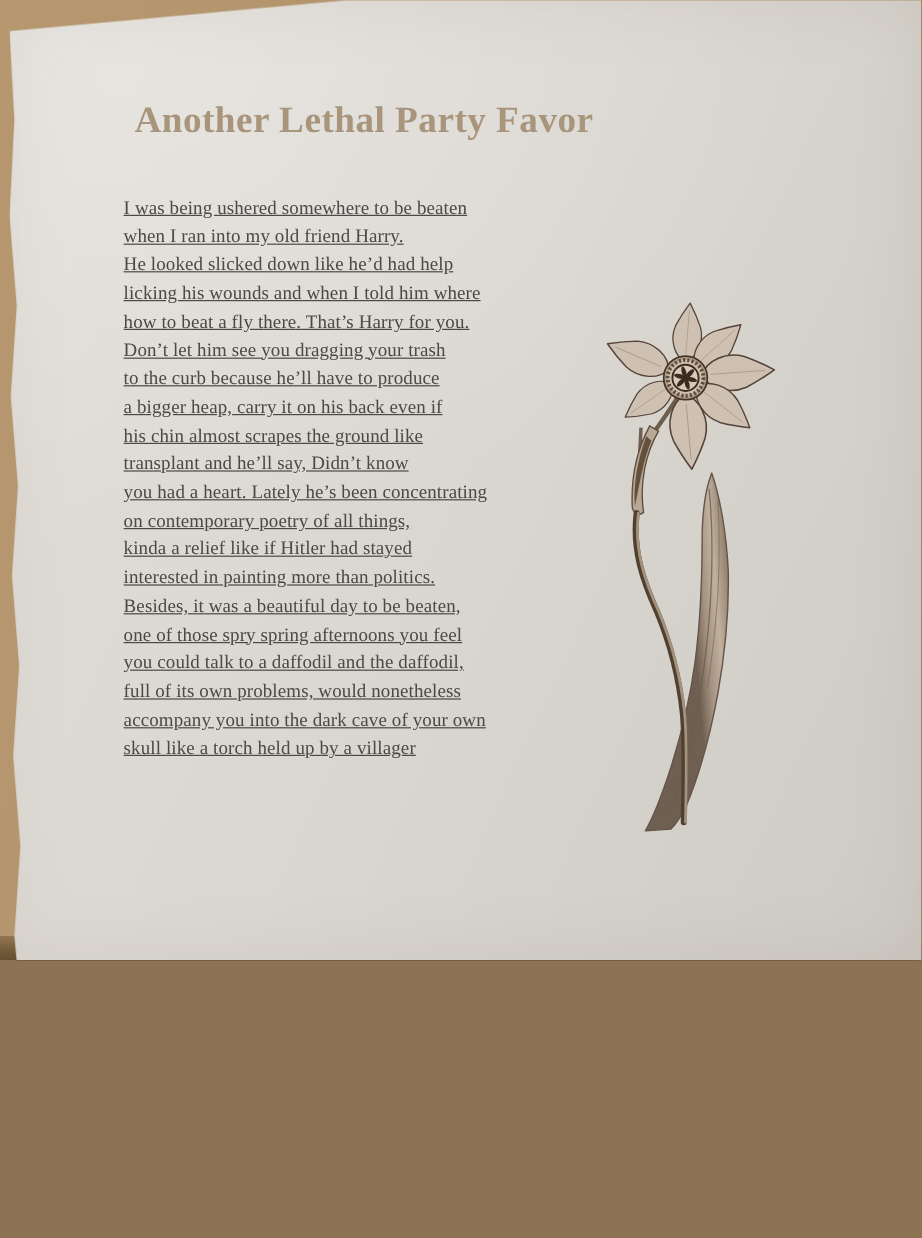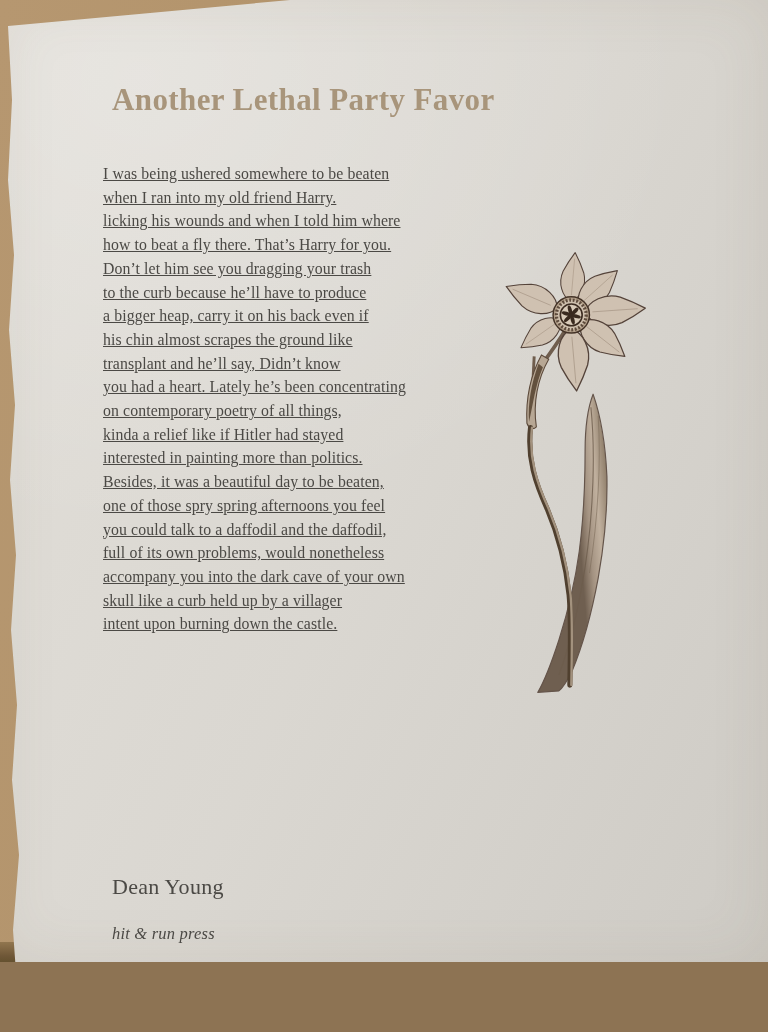--- a/index.html
+++ b/index.html
@@ -1,18 +1,18 @@
 <!DOCTYPE html>
 <html><head>
 <meta charset="utf-8">
 <style>
   html,body{margin:0;padding:0;background:#8d7353;}
   .scene{
     position:relative;
-    width:768px;height:962px;
+    width:768px;height:800px;
     overflow:hidden;
     background:linear-gradient(100deg,#b69770 0%,#b2936a 45%,#a98a60 100%);
     font-family:"Liberation Serif", serif;
   }
   .table-edge{
     position:absolute;left:0;bottom:0;width:768px;height:20px;
     background:linear-gradient(to bottom,#91764f 0%,#6f5737 70%,#64512f 100%);
   }
   .paper{
     position:absolute;inset:0;
@@ -56,38 +56,38 @@
 <div class="scene">
   <div class="table-edge"></div>
 
   <div class="paper">
 
     <h1 class="title" id="title-el" style="color: rgb(168, 149, 123);">Another Lethal Party Favor</h1>
 
     <div class="poem" id="poem-el" style="color: rgb(75, 73, 69); text-decoration: underline;">
       <div class="line">I was being ushered somewhere to be beaten</div>
       <div class="line">when I ran into my old friend Harry.</div>
+      <div class="line">He looked slicked down like he’d had help</div>
       <div class="line">licking his wounds and when I told him where</div>
       <div class="line">how to beat a fly there. That’s Harry for you.</div>
       <div class="line">Don’t let him see you dragging your trash</div>
       <div class="line">to the curb because he’ll have to produce</div>
       <div class="line">a bigger heap, carry it on his back even if</div>
       <div class="line">his chin almost scrapes the ground like</div>
       <div class="line">transplant and he’ll say, Didn’t know</div>
       <div class="line">you had a heart. Lately he’s been concentrating</div>
       <div class="line">on contemporary poetry of all things,</div>
       <div class="line">kinda a relief like if Hitler had stayed</div>
       <div class="line">interested in painting more than politics.</div>
       <div class="line">Besides, it was a beautiful day to be beaten,</div>
       <div class="line">one of those spry spring afternoons you feel</div>
       <div class="line">you could talk to a daffodil and the daffodil,</div>
       <div class="line">full of its own problems, would nonetheless</div>
       <div class="line">accompany you into the dark cave of your own</div>
-      <div class="line">skull like a curb held up by a villager</div>
-      <div class="line">intent upon burning down the castle.</div>
+      <div class="line">skull like a torch held up by a villager</div>
     </div>
 
     <svg class="flower" width="250" height="640" viewBox="460 240 250 880" aria-hidden="true">
       <defs>
         <radialGradient id="petalShade" gradientUnits="userSpaceOnUse" cx="571" cy="341" r="106">
           <stop offset="0%" stop-color="#5e4b3c"></stop>
           <stop offset="20%" stop-color="#6e5a49"></stop>
           <stop offset="34%" stop-color="#93816f"></stop>
           <stop offset="50%" stop-color="#b5a492"></stop>
           <stop offset="66%" stop-color="#ccbdac"></stop>

